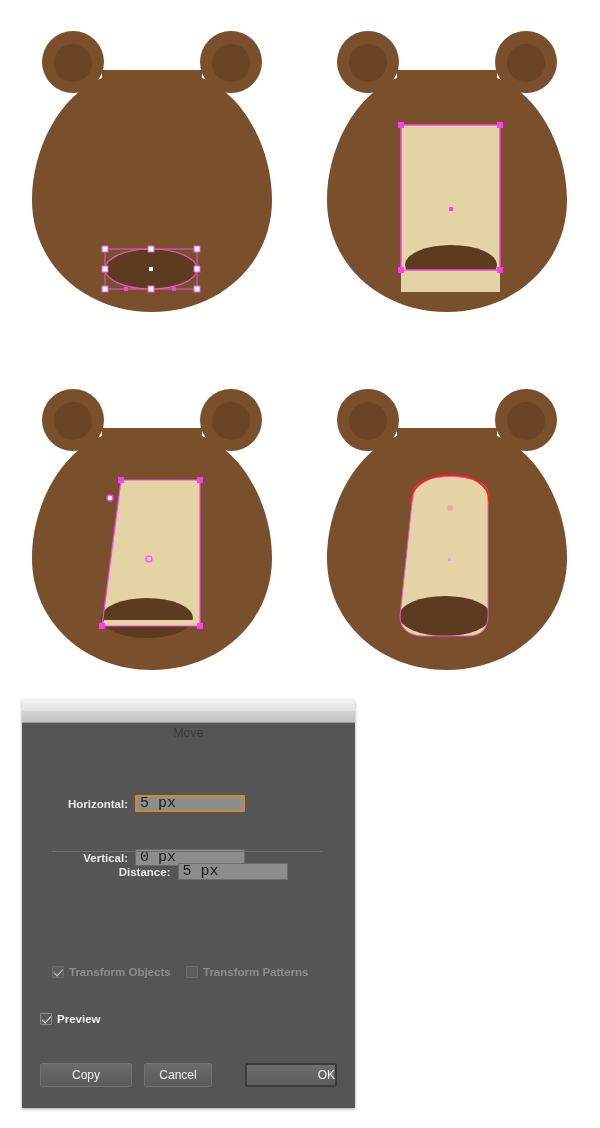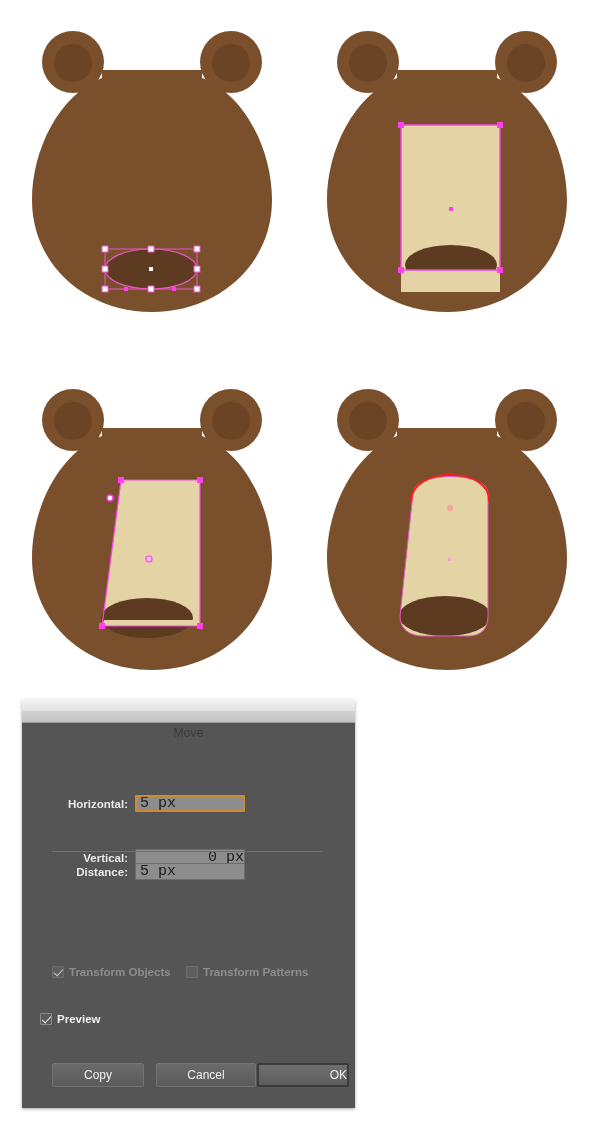--- a/index.html
+++ b/index.html
@@ -180,21 +180,21 @@
     font-weight: bold;
     color: #8d8d8d;
     white-space: nowrap;
     text-align: center;
   }
   .cbox-label.enabled { color: #f0f0f0; }
 
   
   #dialog-buttons {
     position: absolute;
-    left: 12px;
+    left: 0;
     top: 340px;
     width: 333px;
     height: 40px;
   }
   .dlg-btn {
     position: absolute;
     height: 24px;
     background: linear-gradient(to bottom, #6a6a6a 0%, #5b5b5b 100%);
     border: 1px solid #737373;
     border-radius: 2px;
@@ -352,26 +352,26 @@
   <div id="dialog-body">
 
 
     <div class="field-row" style="left:28px; top:72px; width:280px;">
       <span class="field-label" style="width:78px;">Horizontal:</span>
       <input class="text-input focused" type="text" style="margin-left: 7px;" value="5 px">
     </div>
 
     <div class="field-row" style="left:28px; top:102px; width:280px;margin-top:24px;">
       <span class="field-label" style="width:78px;">Vertical:</span>
-      <input class="text-input" type="text" style="margin-left: 7px; text-align: right;" value="0 px">
+      <input class="text-input" type="text" style="margin-left: 7px;" value="0 px">
     </div>
 
     <div class="divider" style="left:30px; top:128px; width:270px;"></div>
 
-    <div class="field-row" style="left:28px; top:140px; width:280px;">
+    <div class="field-row" style="left:28px; top:140px; width:280px;justify-content:center;">
       <span class="field-label" style="width:78px;">Distance:</span>
       <input class="text-input" type="text" style="margin-left: 7px;" value="5 px">
     </div>
 
 
 
     <div class="cbox-row" style="left:30px; top:243px;">
       <span class="cbox checked"></span>
       <span class="cbox-label">Transform Objects</span>
     </div>
@@ -381,18 +381,18 @@
       <span class="cbox-label">Transform Patterns</span>
     </div>
 
     <div class="cbox-row" style="left:18px; top:290px;">
       <span class="cbox checked enabled"></span>
       <span class="cbox-label enabled">Preview</span>
     </div>
 
     <div id="dialog-buttons">
       <button class="dlg-btn" style="left:18px; top:0px; width:92px;">Copy</button>
-      <button class="dlg-btn" style="left:122px; top:0px; width:100px;">Cancel</button>
+      <button class="dlg-btn" style="left:122px; top:0px; width:68px;">Cancel</button>
       <button class="dlg-btn default" style="left:223px; top:0px; width:92px;text-align:right;">OK</button>
     </div>
 
   </div>
 </div>
 
 </body></html>

